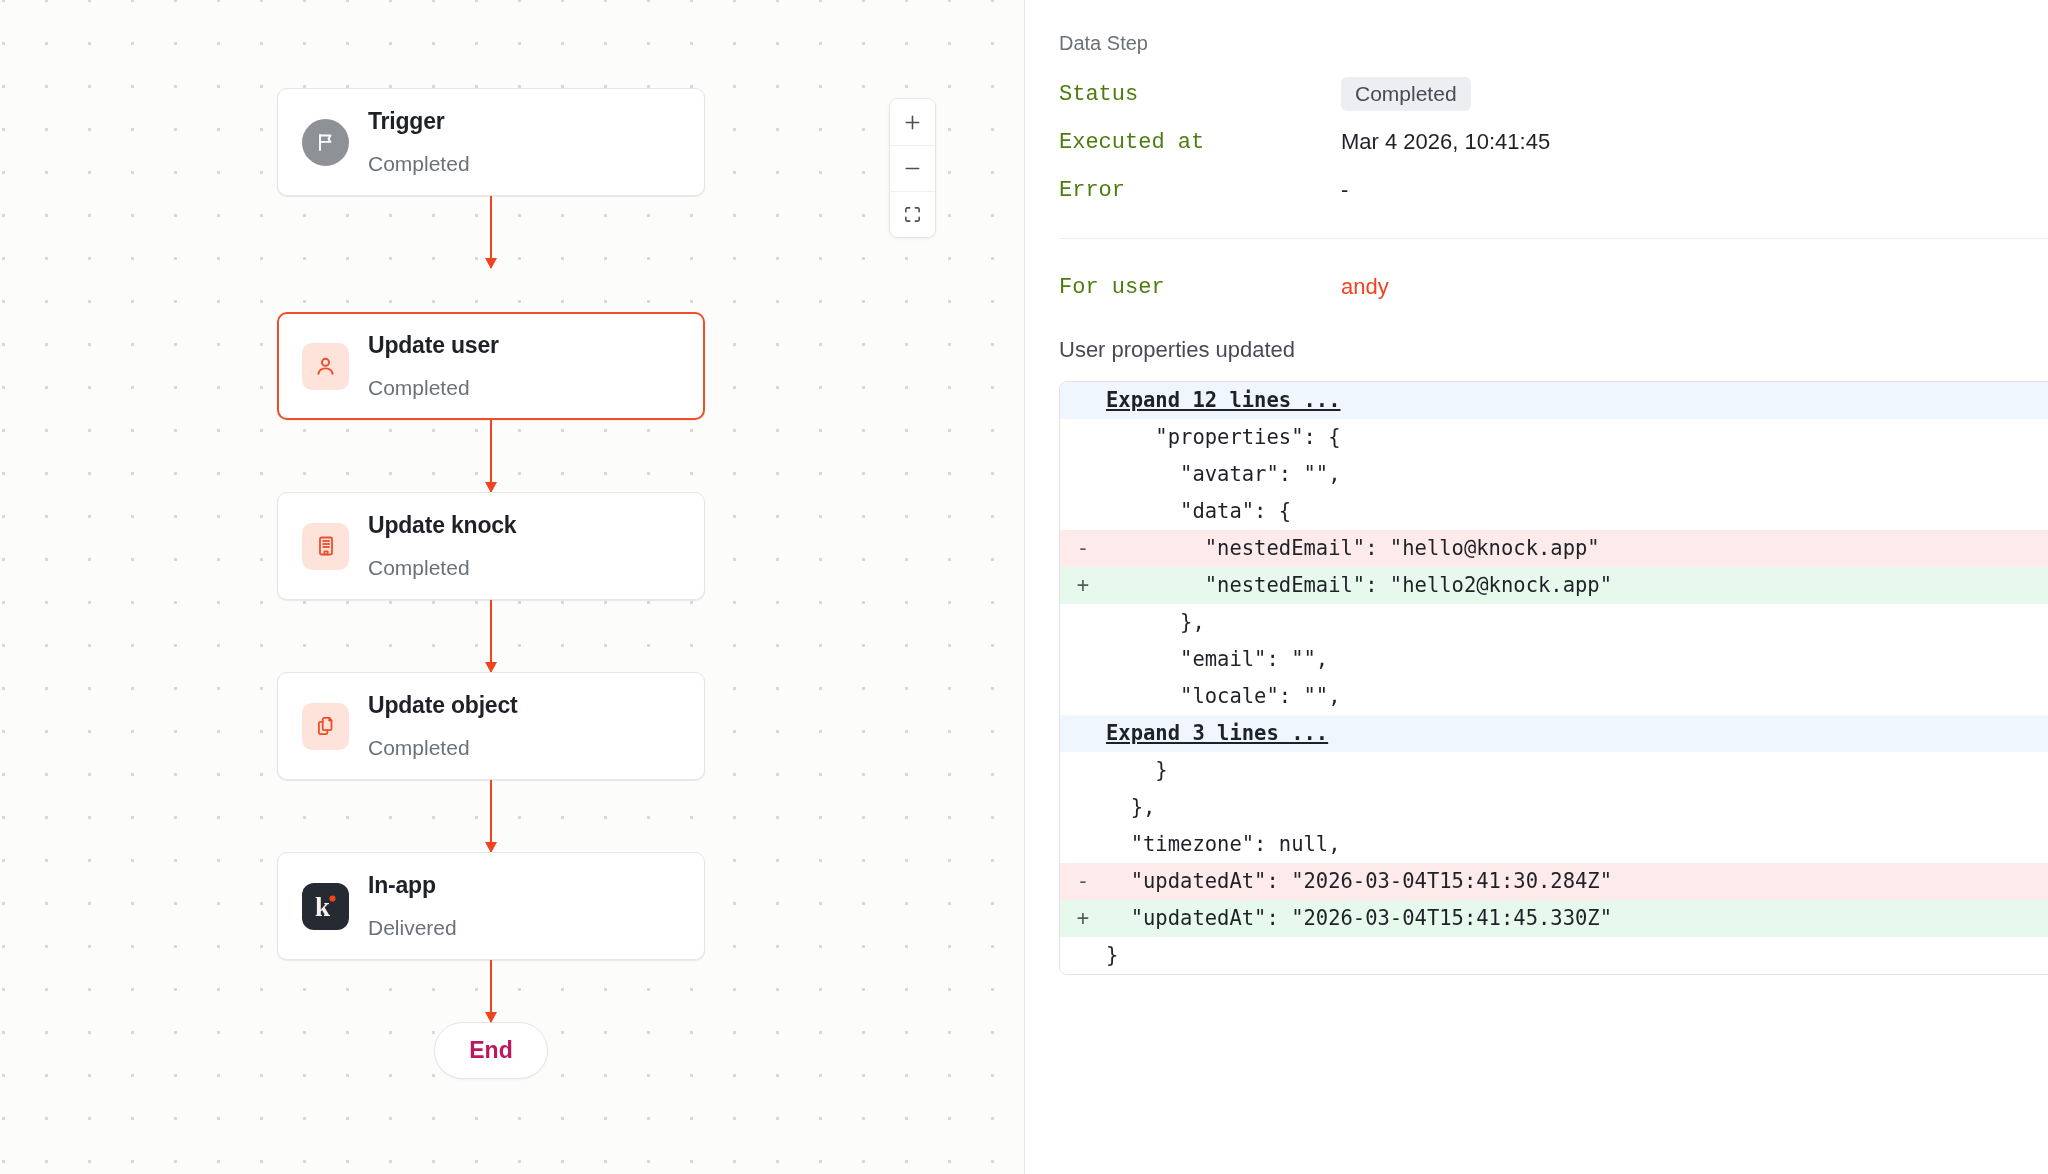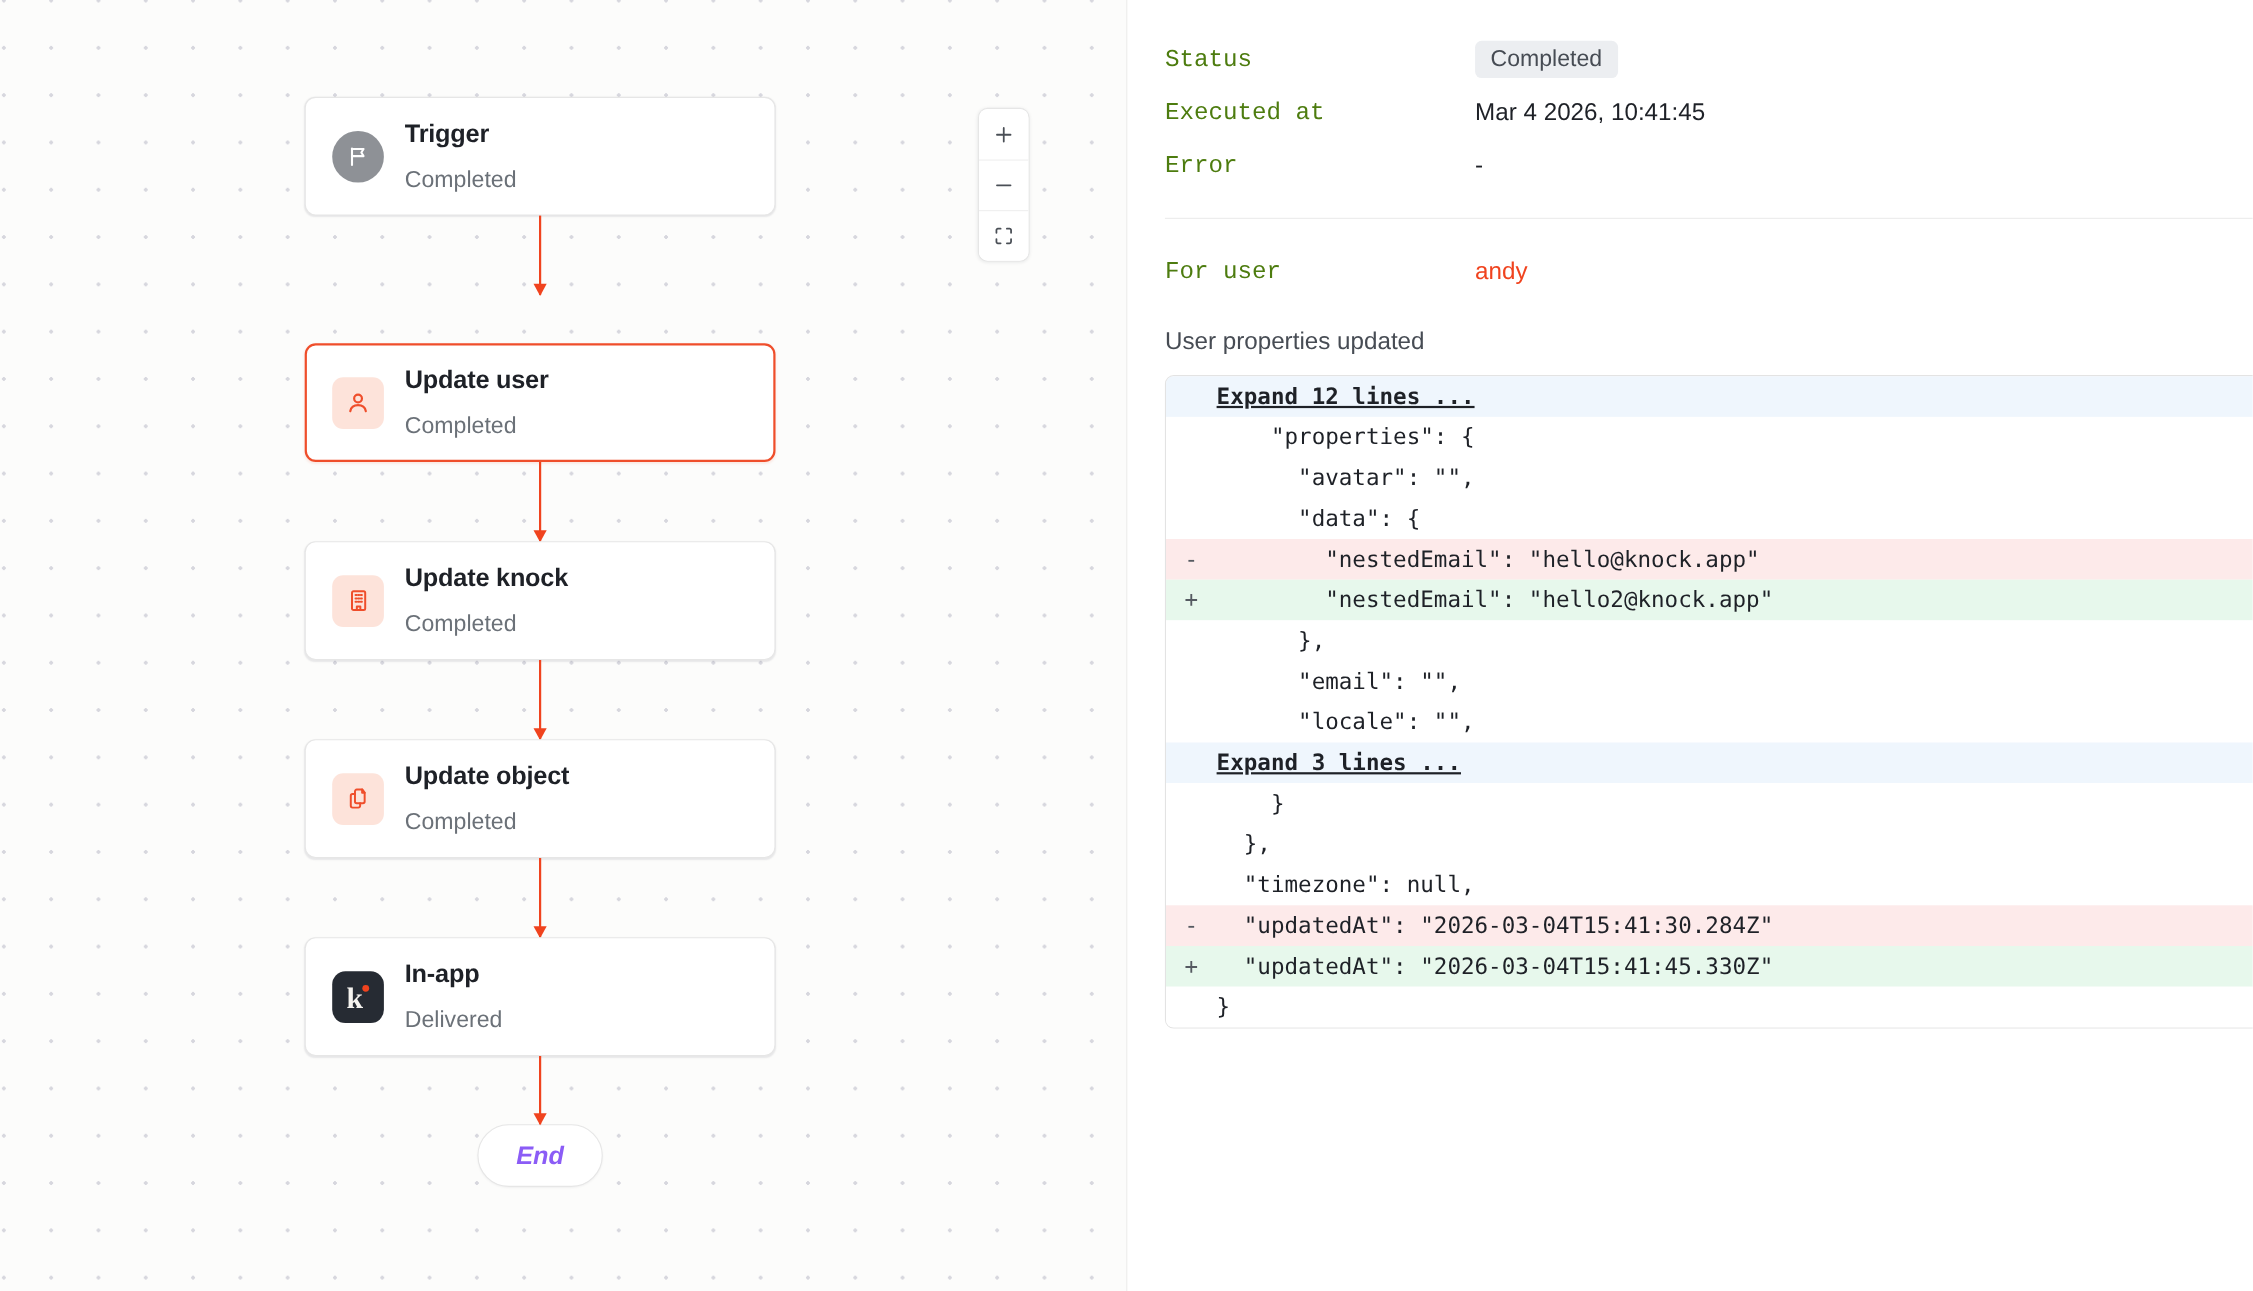--- a/index.html
+++ b/index.html
@@ -123,23 +123,22 @@
   
   .end-wrap { width: 428px; display: flex; justify-content: center; }
   .end-pill {
     background: #ffffff;
     border: 1px solid #e6e6e6;
     border-radius: 999px;
     box-shadow: 0 1px 2px rgba(16,24,40,.05);
     padding: 14px 34px;
     font-size: 23px;
     font-weight: 600;
-    color: #8b5cf6;
+    color: #be185d;
     cursor: pointer;
-    font-style: italic;
   }
 
   
   .zoom-controls {
     position: absolute;
     right: 88px;
     top: 98px;
     width: 47px;
     background: #ffffff;
     border: 1px solid #e6e6e6;
@@ -394,20 +393,21 @@
           <path d="M17 13v2.6a1.4 1.4 0 0 1-1.4 1.4H13"></path>
           <path d="M7 17H4.4A1.4 1.4 0 0 1 3 15.6V13"></path>
         </svg>
       </button>
     </div>
 
   </div>
 
   <div class="panel">
 
+    <div class="eyebrow">Data Step</div>
 
     <div class="meta-rows">
 
       <div class="meta-row">
         <span class="meta-label">Status</span>
         <span class="badge">Completed</span>
       </div>
 
       <div class="meta-row">
         <span class="meta-label">Executed at</span>

